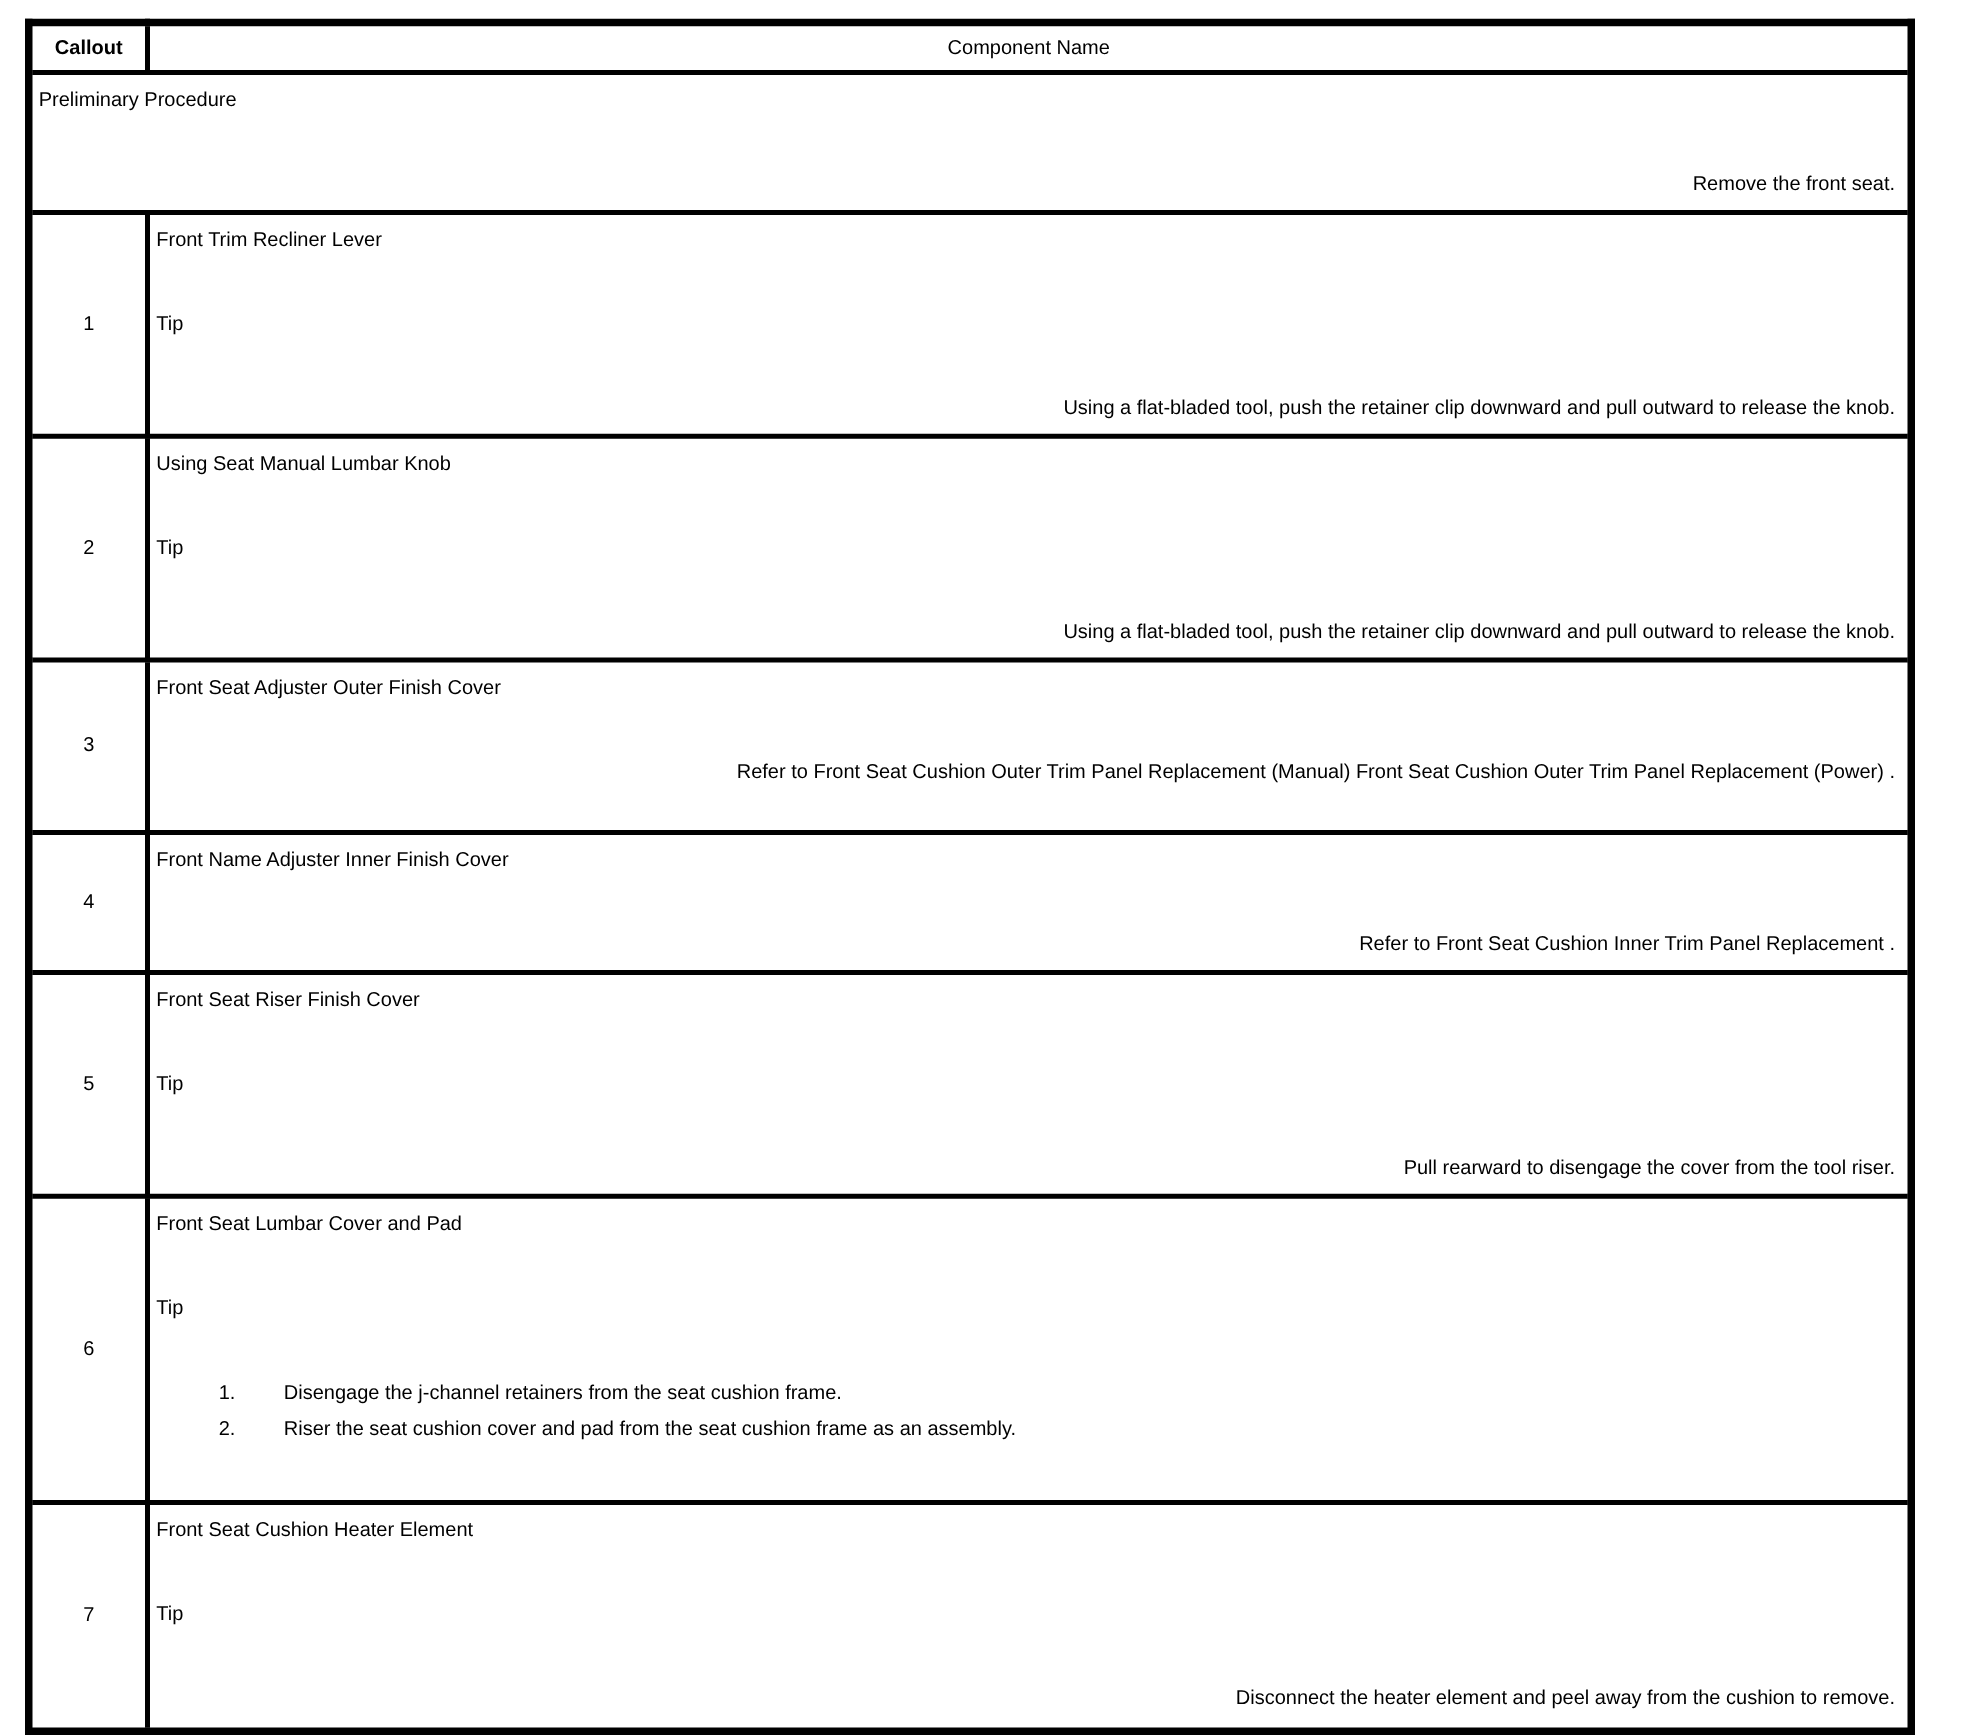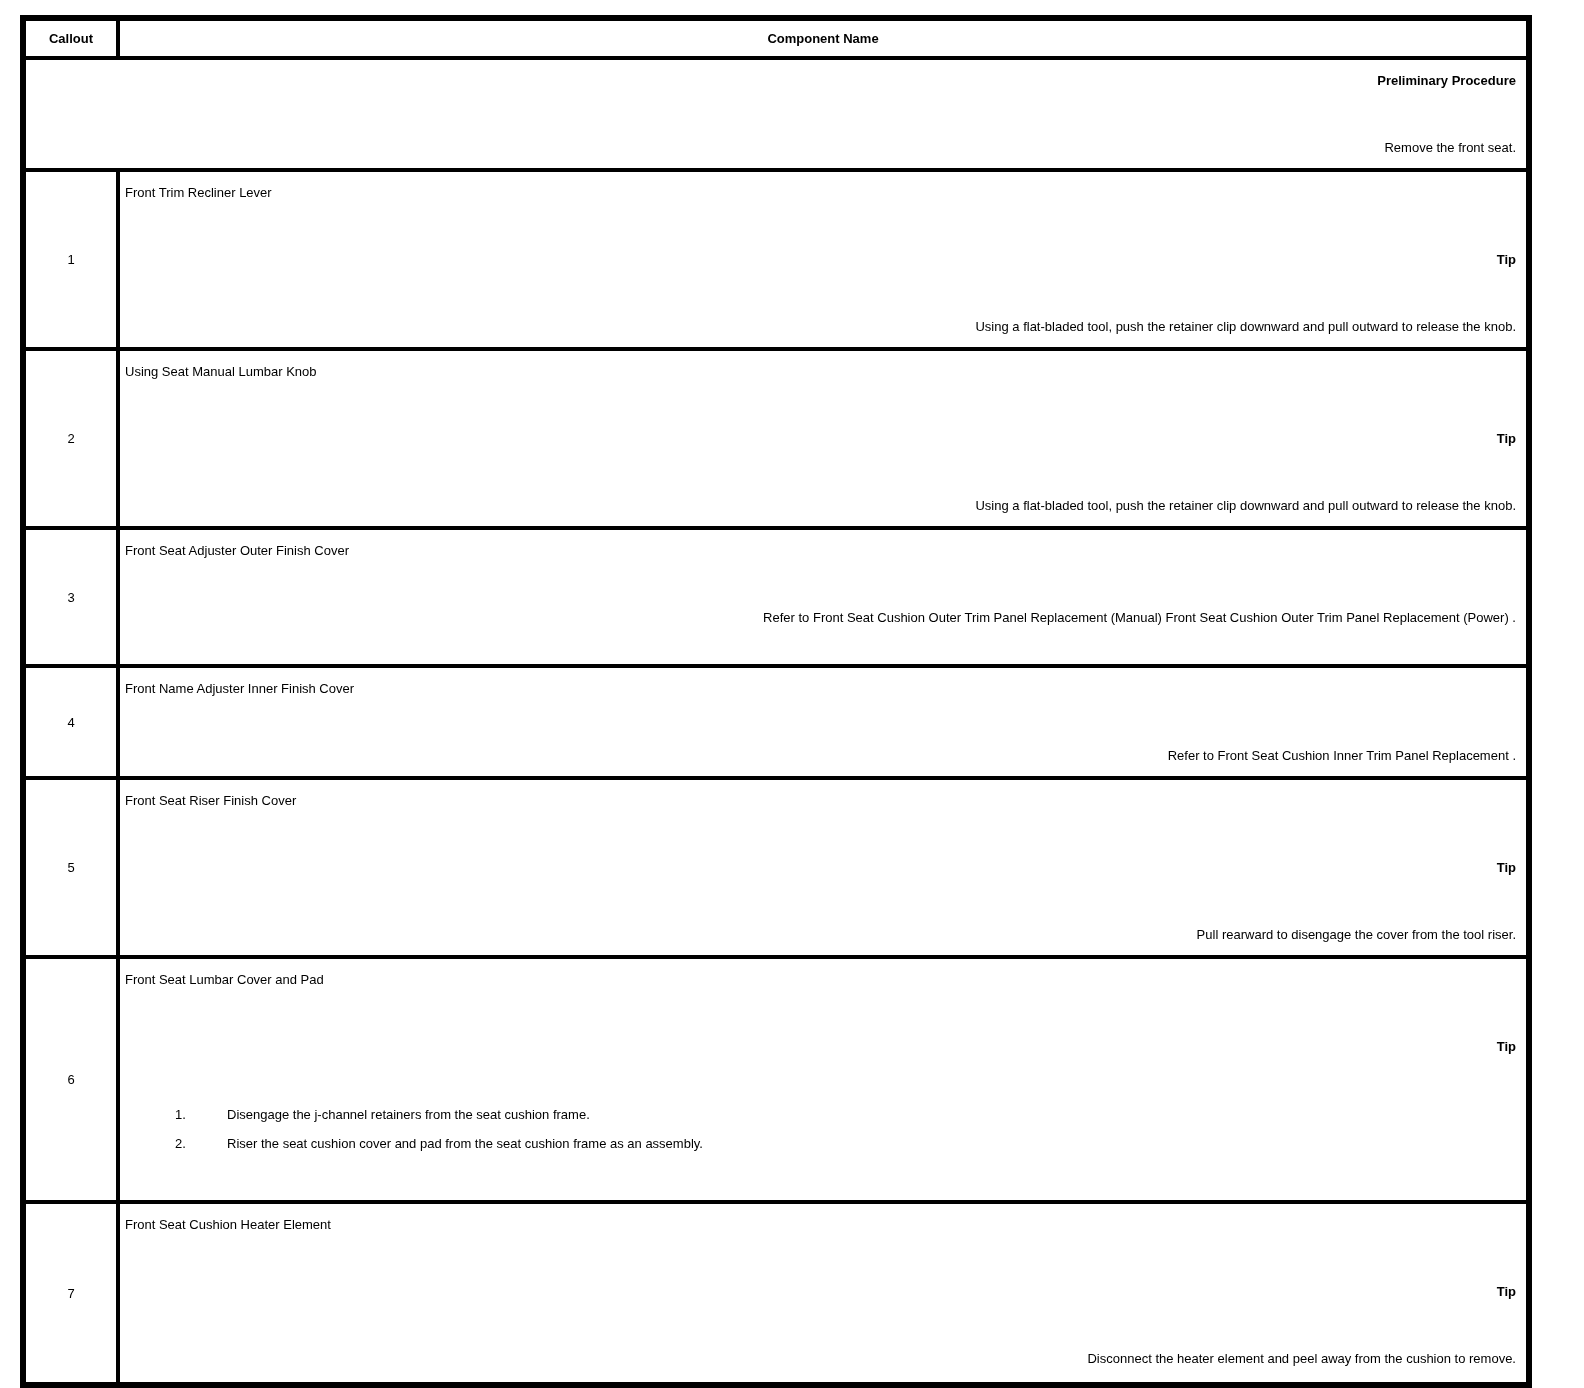--- a/index.html
+++ b/index.html
@@ -16,51 +16,51 @@
     border-collapse: collapse;
     table-layout: fixed;
     width: 1512px;
     margin: 15px 0 0 20px;
     border: 6px solid #000000;
   }
   .doc-table th,
   .doc-table td {
     border: 4px solid #000000;
     padding: 0;
-    font-size: 13px;
+    font-size: 16px;
     overflow: hidden;
     margin-left: 24px;
   }
   th.callout-h {
     text-align: center;
     font-weight: bold;
     vertical-align: middle;
   }
   th.component-h {
     text-align: center;
-    font-weight: bold;
+    font-weight: normal;
     vertical-align: middle;
   }
   td.callout-cell {
     text-align: center;
     vertical-align: middle;
   }
   td.content-cell {
     vertical-align: top;
     padding: 7px 10px 6px 5px;
     line-height: 28px;
   }
   td.content-cell p {
     margin: 0 0 39px 0;
   }
   td.content-cell p:last-child {
     margin-bottom: 0;
     text-align: right;
   }
-  .bold { font-weight: bold; text-align: right; }
+  .bold { font-weight: normal; }
   .steps { margin: 0; }
   .step {
     display: flex;
     padding-left: 50px;
     line-height: 29px;
   }
   .step-num {
     flex: 0 0 52px;
     width: 52px;
   }

